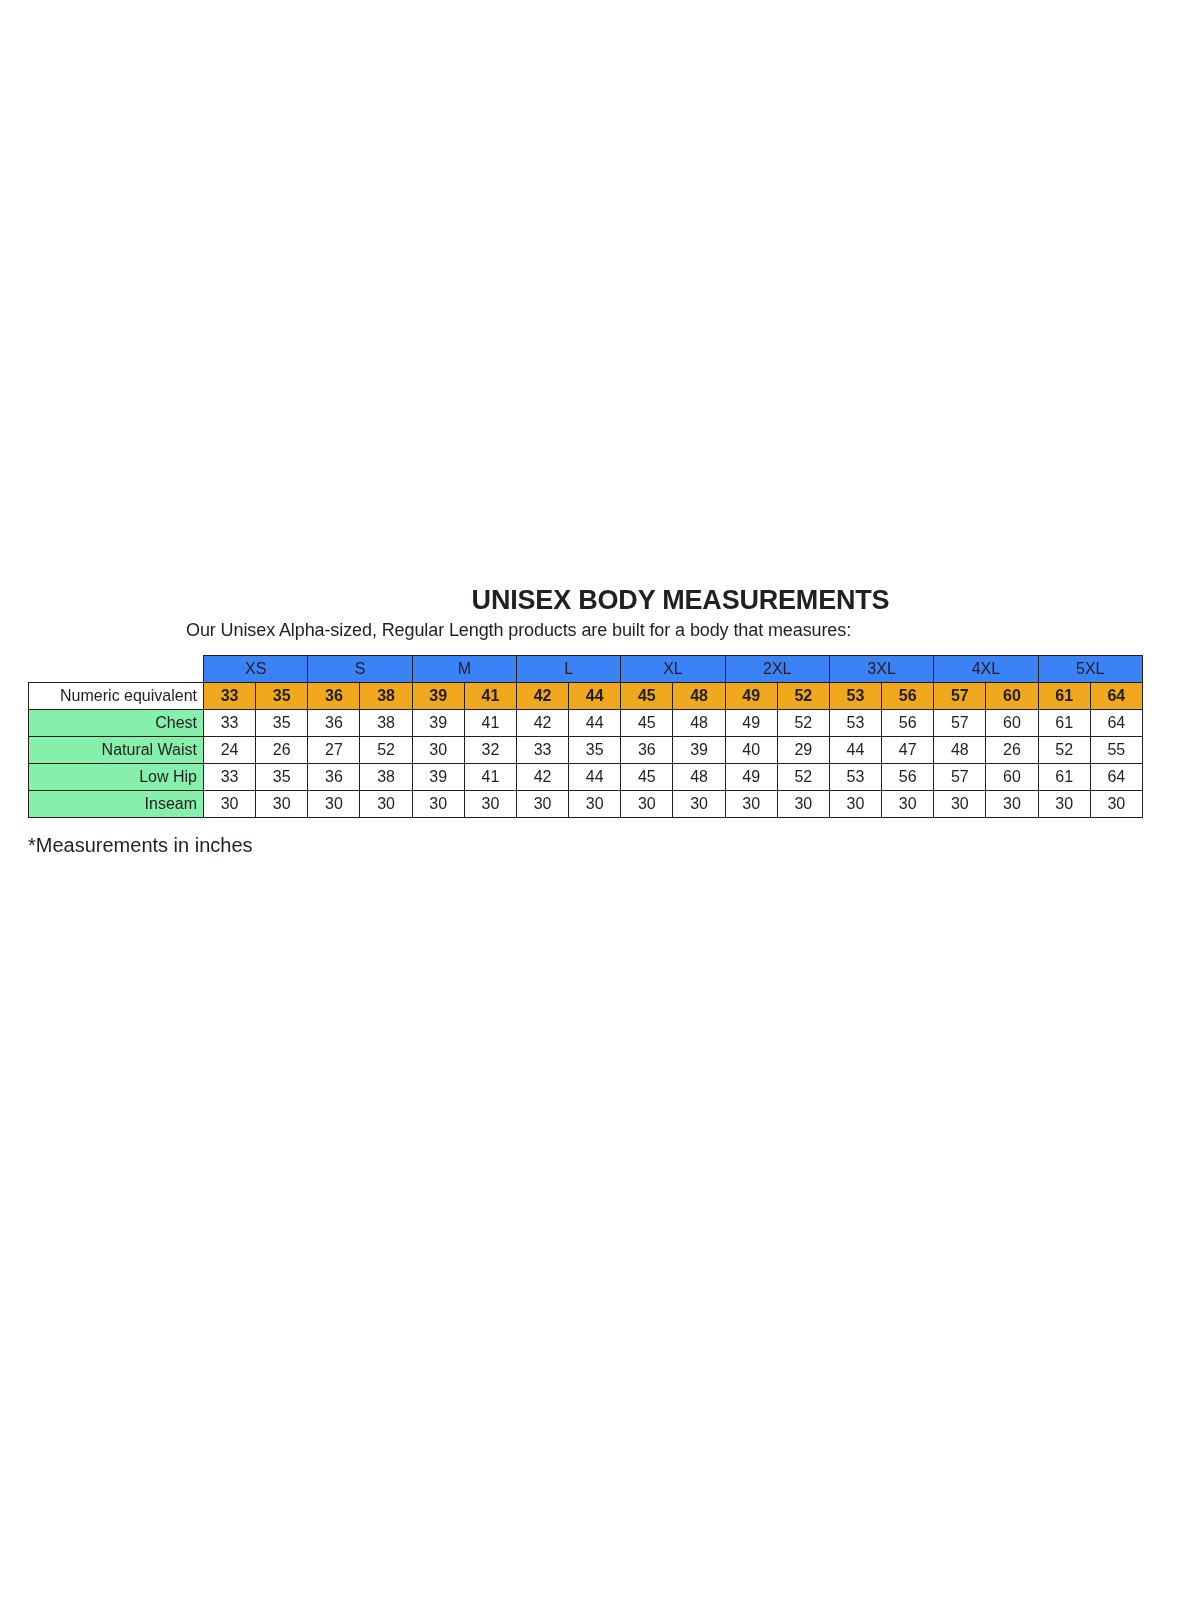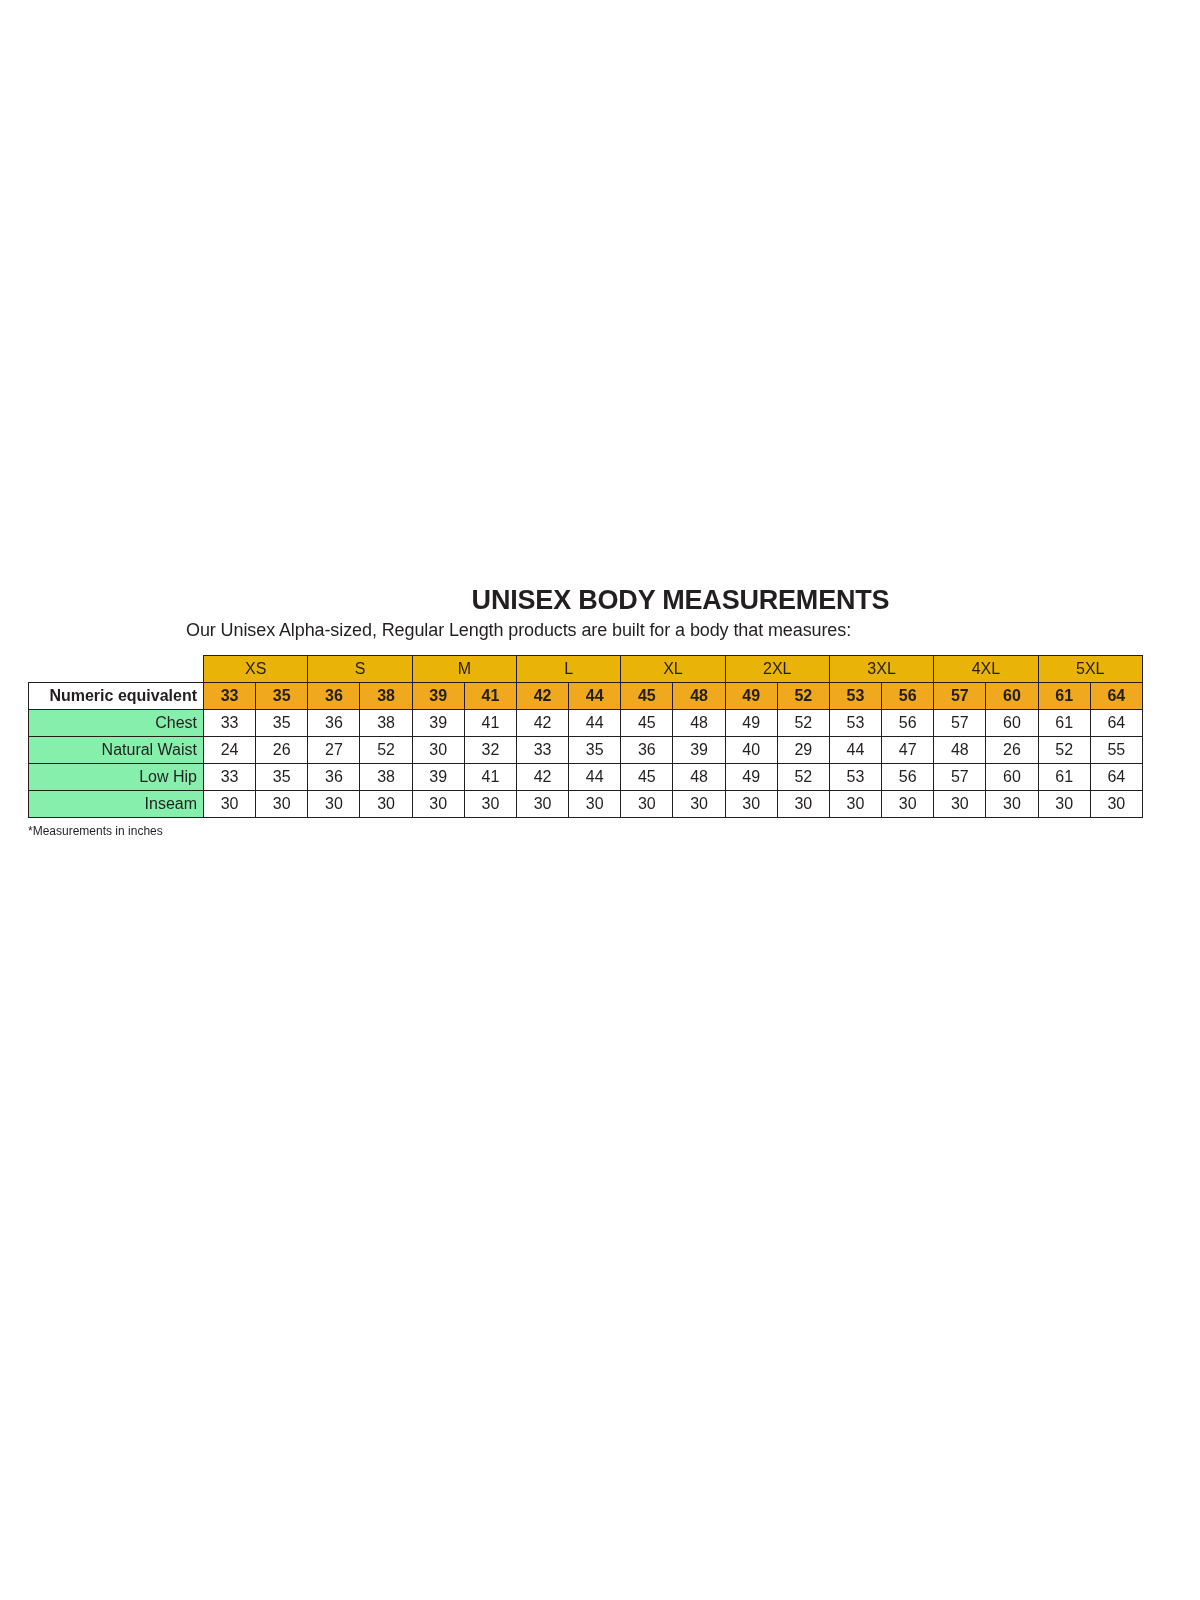--- a/index.html
+++ b/index.html
@@ -69,38 +69,38 @@
     text-align: right !important;
     padding-right: 6px !important;
     font-size: 16px;
     color: #231f20;
   }
   .corner-blank {
     border: none !important;
     background: transparent;
   }
   .size-head {
-    background: #eab308;
+    background: #3b82f6;
     font-weight: bold;
     font-size: 16px;
   }
   .numeric-row td.num {
     background: #f0a81e;
     font-weight: bold;
   }
   .numeric-row td.rowlabel {
     background: #ffffff;
-    font-weight: bold;
+    font-weight: normal;
   }
   .data-cell {
     background: #ffffff;
   }
   .footnote {
-    margin-top: 6px;
-    font-size: 12px;
+    margin-top: 16px;
+    font-size: 20px;
     color: #231f20;
   }
 </style>
 </head>
 <body>
 
 <div class="sheet">
   <div class="chart-wrap">
 
     <div class="title">UNISEX BODY MEASUREMENTS</div>

